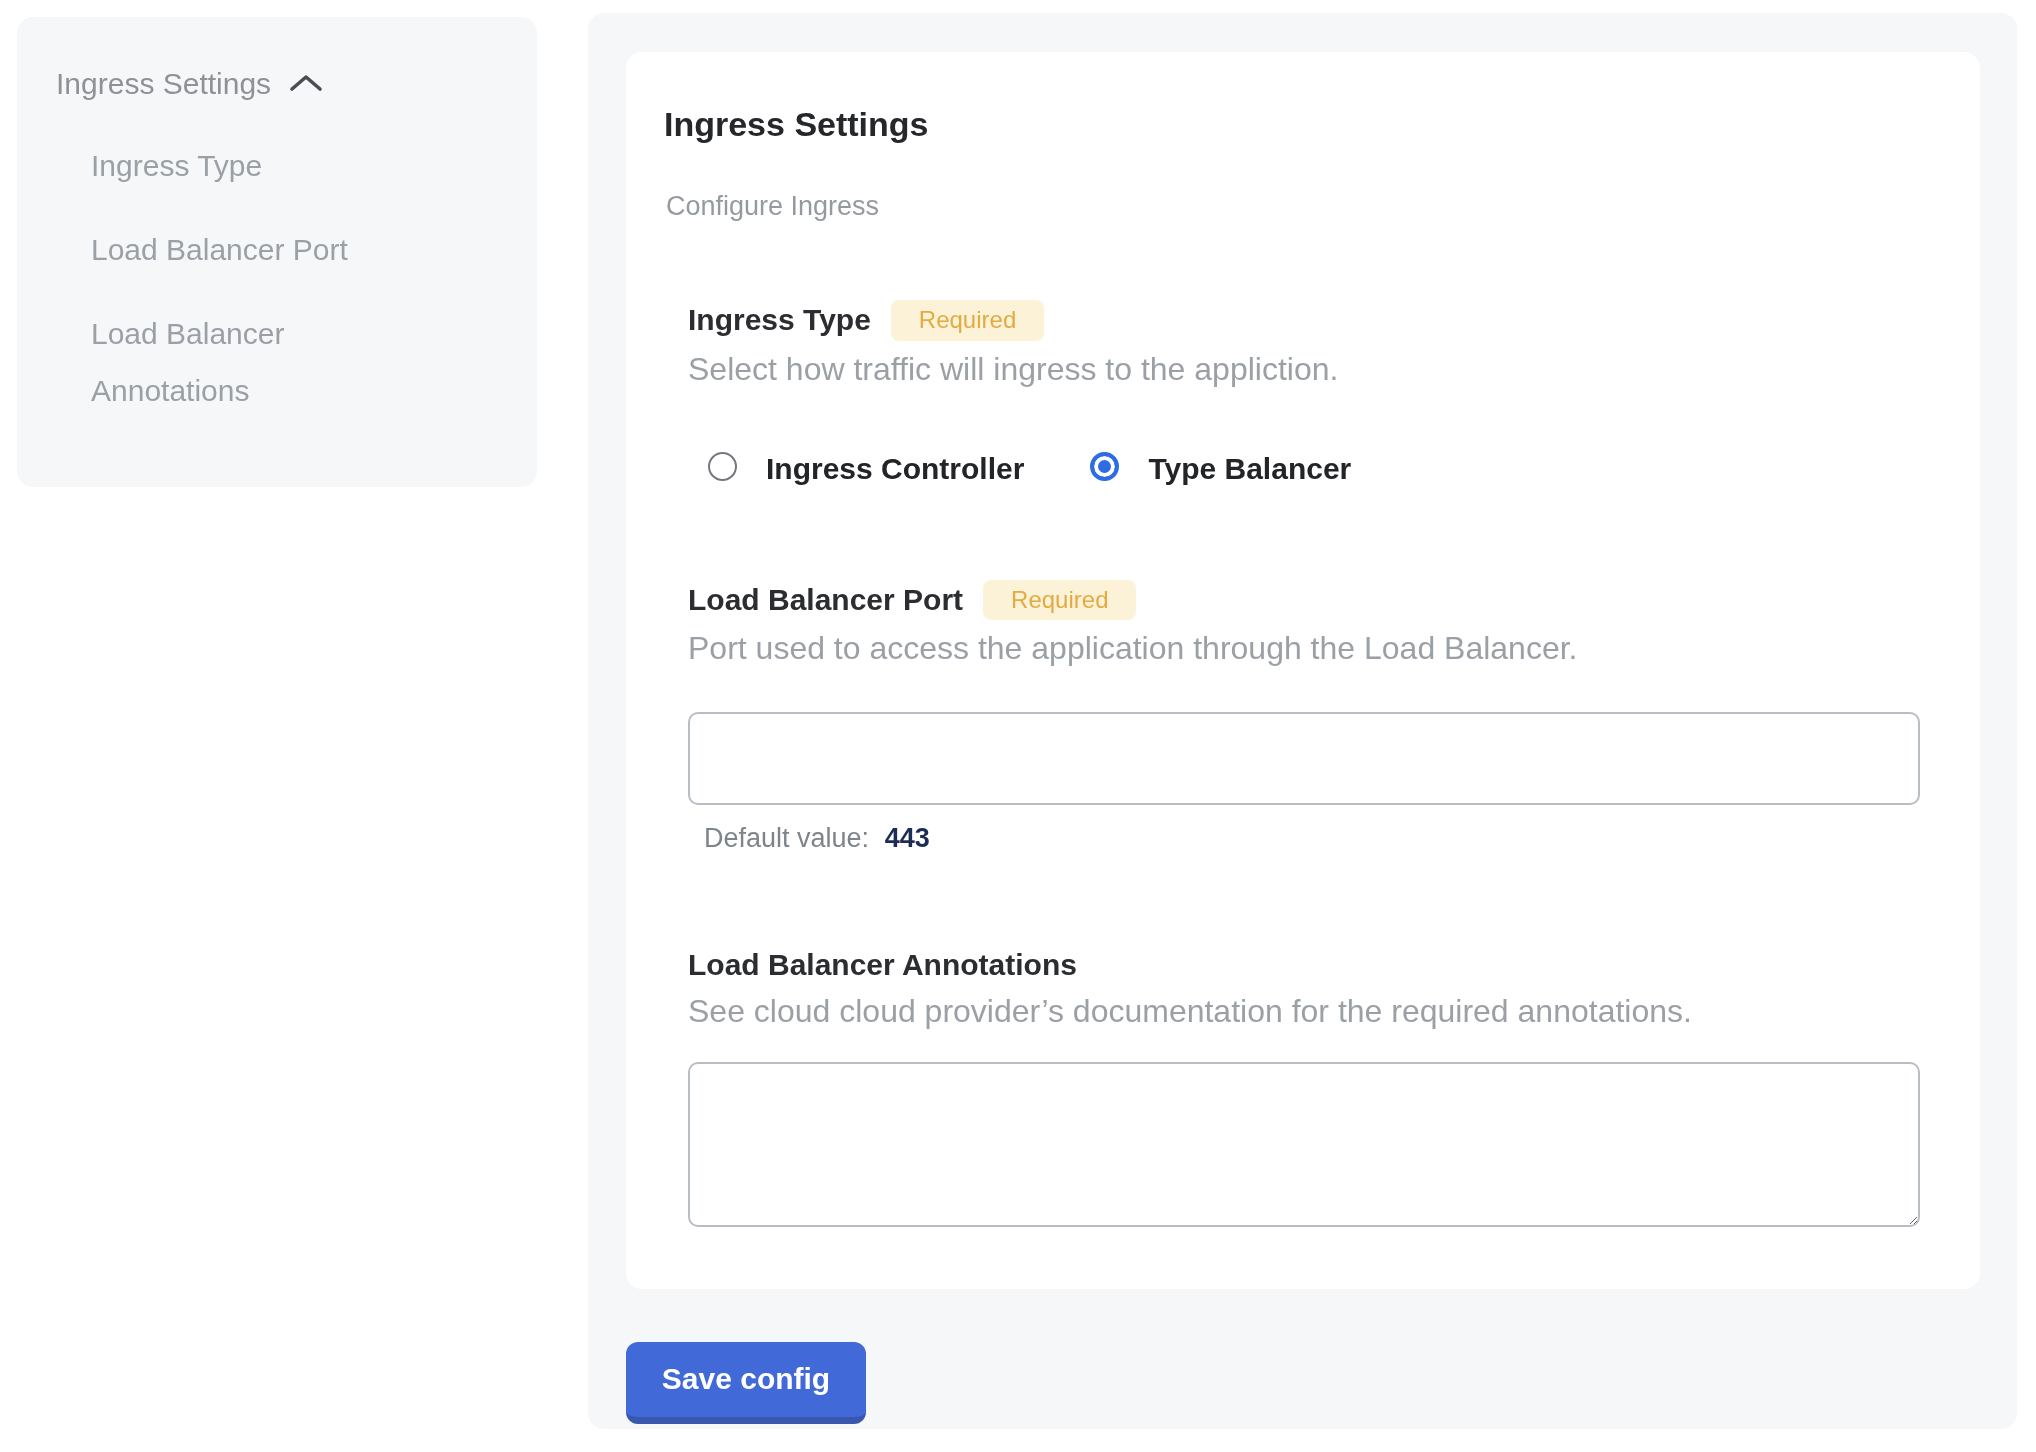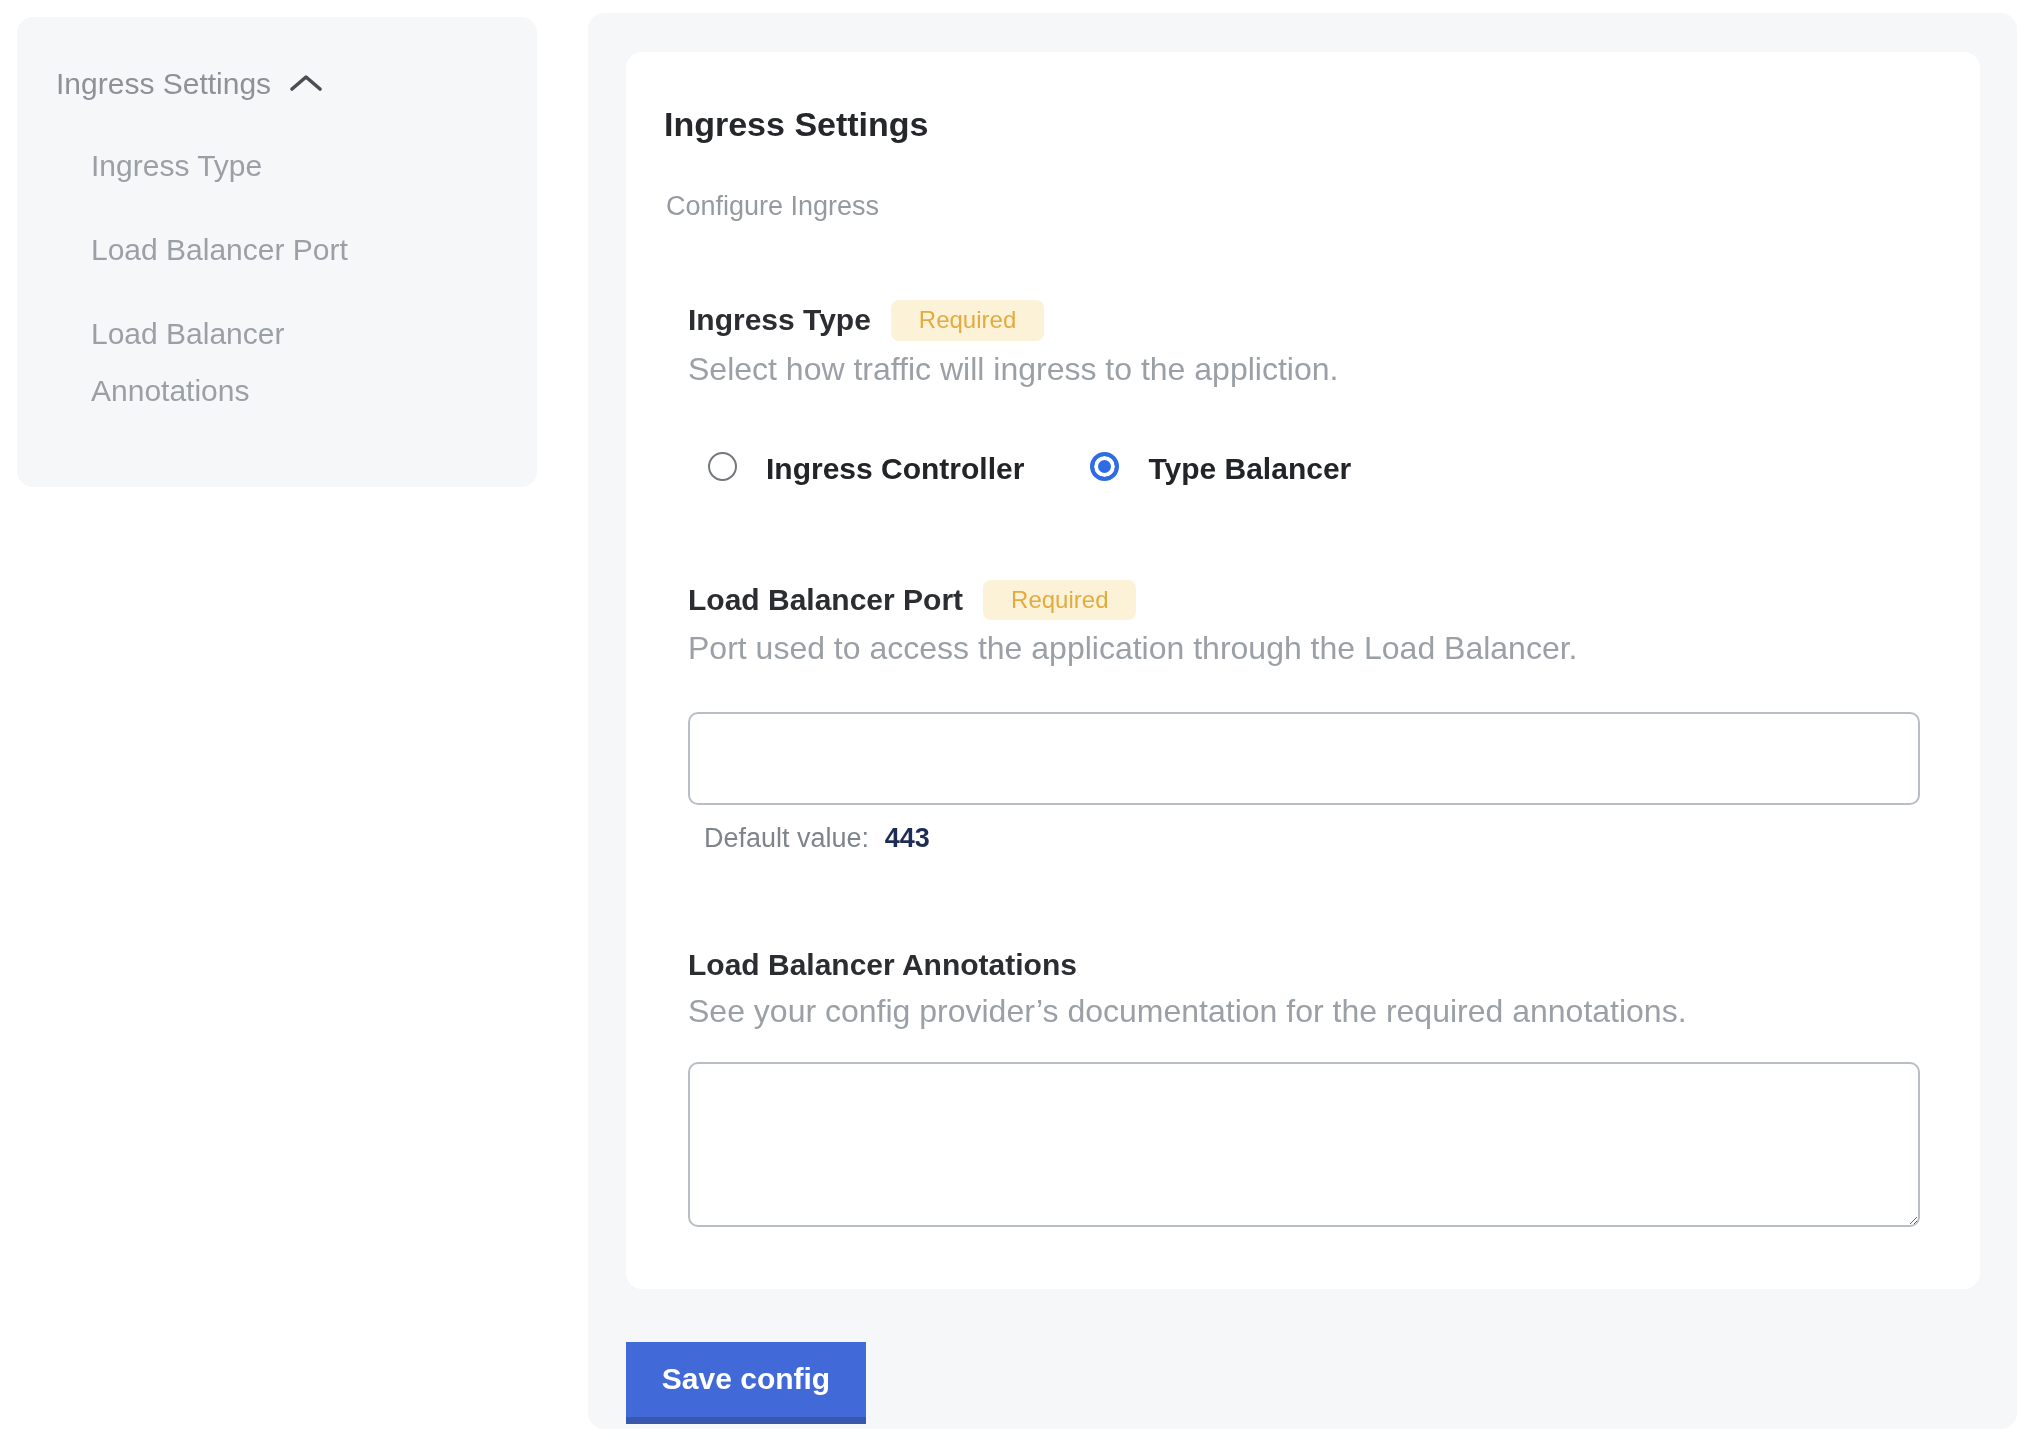--- a/index.html
+++ b/index.html
@@ -63,21 +63,21 @@
   .default-line strong{color:var(--default-value-color,#1c2c55);font-weight:700;margin-left:8px;}
   .annotations-input{
     display:block;width:100%;height:165px;box-sizing:border-box;margin-top:32px;
     border:2px solid #b9bec5;border-radius:10px;background:#fff;resize:vertical;
     font-family:inherit;font-size:28px;padding:16px 24px;color:#25272b;outline:none;
   }
   
   .save-btn{
     display:block;margin-top:53px;width:240px;height:82px;box-sizing:border-box;
     background:var(--button-blue,#4169d8);border:none;
-    border-bottom:7px solid var(--button-edge,#3a57ae);border-radius:0;
+    border-bottom:7px solid var(--button-edge,#3a57ae);border-radius:12px;
     color:#ffffff;font-family:inherit;font-size:30px;font-weight:700;cursor:pointer;
   }
 </style>
 </head>
 <body>
 
 <aside class="sidebar">
   <div class="nav-parent">
     <span>Ingress Settings</span>
     <span>
@@ -128,21 +128,21 @@
         <p class="default-line">
           <span>Default value:</span>
           <strong>443</strong>
         </p>
       </div>
 
       <div class="field">
         <div class="field-head">
           <h2>Load Balancer Annotations</h2>
         </div>
-        <p class="desc">See your config provider’s documentation for the required annotations.</p>
+        <p class="desc">See cloud cloud provider’s documentation for the required annotations.</p>
         <textarea class="annotations-input" style=""></textarea>
       </div>
 
     </div>
   </section>
 
   <button class="save-btn">Save config</button>
 </main>
 
 </body></html>

